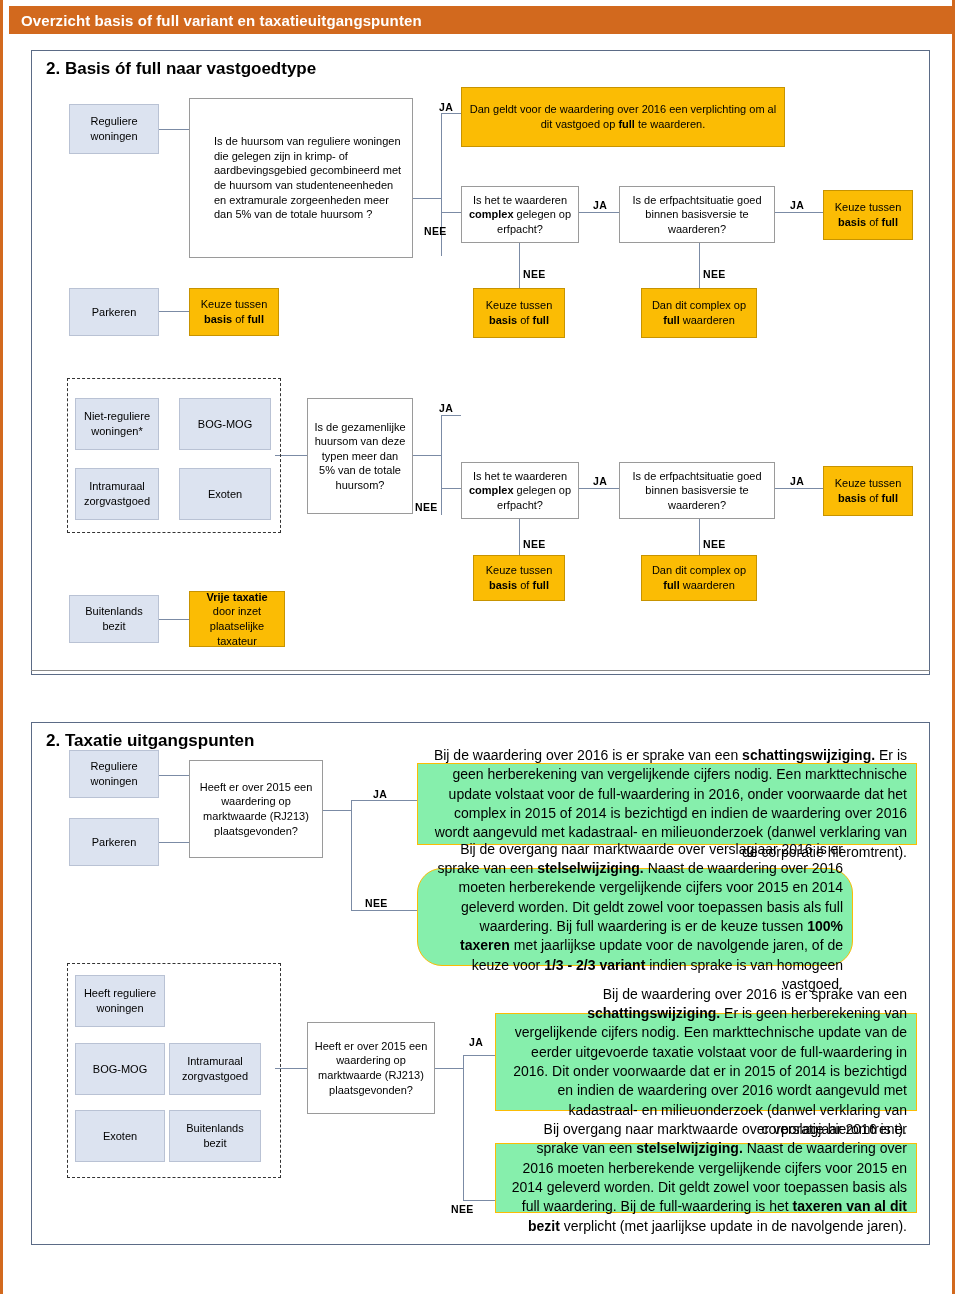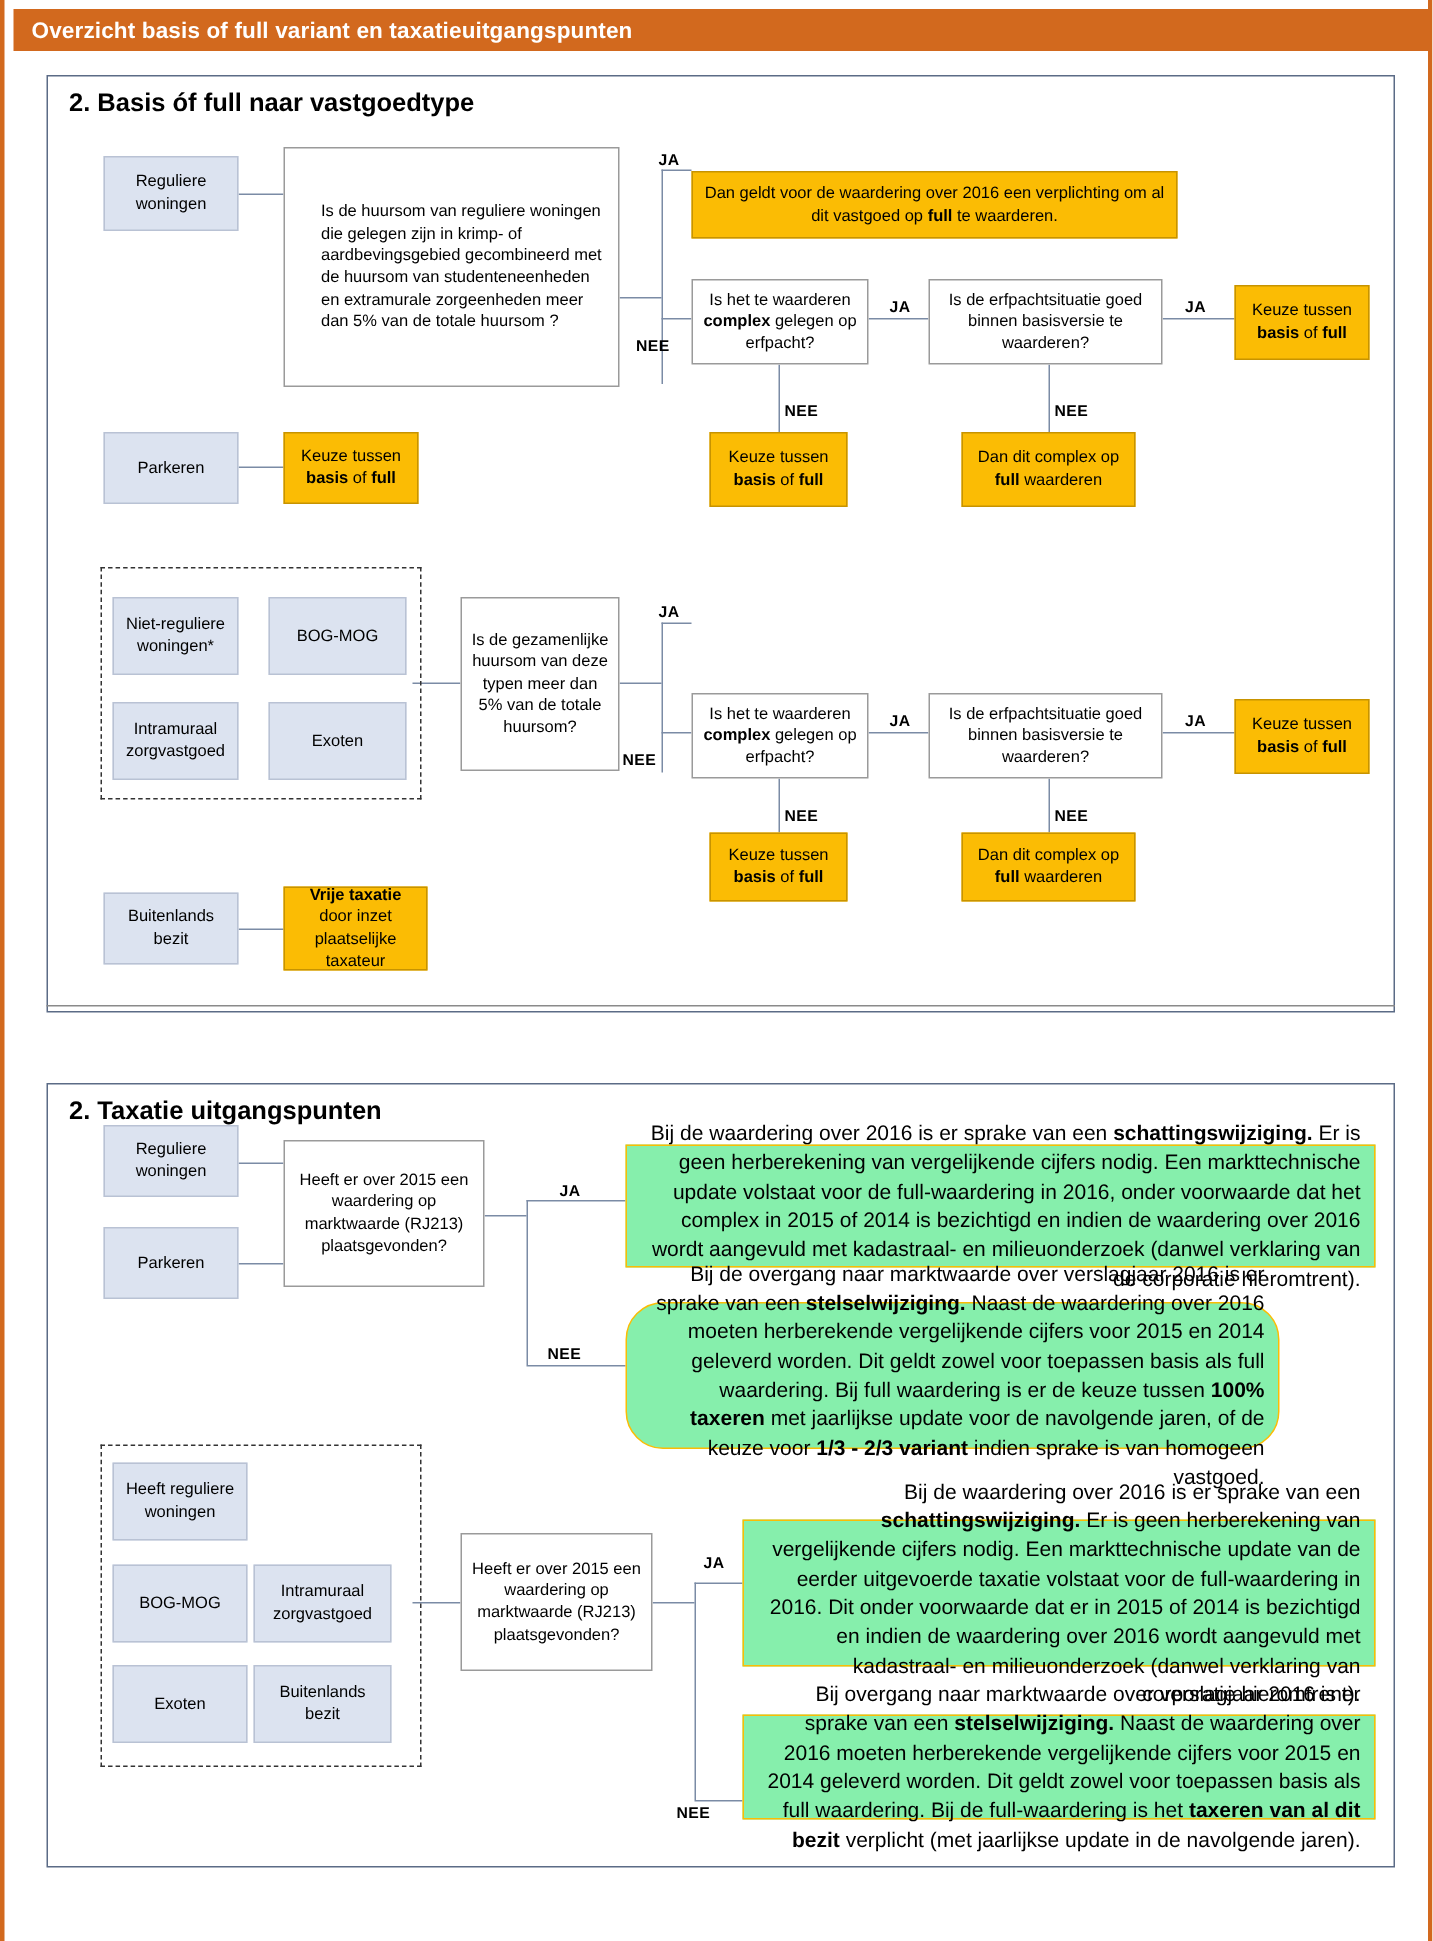--- a/index.html
+++ b/index.html
@@ -156,21 +156,21 @@
   <div class="dashgroup" style="left:64px; top:378px; width:214px; height:155px;"></div>
 
   <div class="node blue" style="left:66px; top:104px; width:90px; height:50px;">
     <span>Reguliere woningen</span>
   </div>
 
   <div class="node white wrap-left" style="left:186px; top:98px; width:224px; height:160px;padding-left:24px;">
     <span>Is de huursom van reguliere woningen die gelegen zijn in krimp- of aardbevingsgebied gecombineerd met de huursom van studenteneenheden en extramurale zorgeenheden meer dan 5% van de totale huursom ?</span>
   </div>
 
-  <div class="node orange" style="left:458px; top:114px; width:324px; height:45px;">
+  <div class="node orange" style="left:458px; top:87px; width:324px; height:60px;">
     <span>Dan geldt voor de waardering over 2016 een verplichting om al dit vastgoed op <b>full</b> te waarderen.</span>
   </div>
 
   <div class="node white" style="left:458px; top:186px; width:118px; height:57px;">
     <span>Is het te waarderen <b>complex</b> gelegen op erfpacht?</span>
   </div>
 
   <div class="node white" style="left:616px; top:186px; width:156px; height:57px;">
     <span>Is de erfpachtsituatie goed binnen basisversie te waarderen?</span>
   </div>

